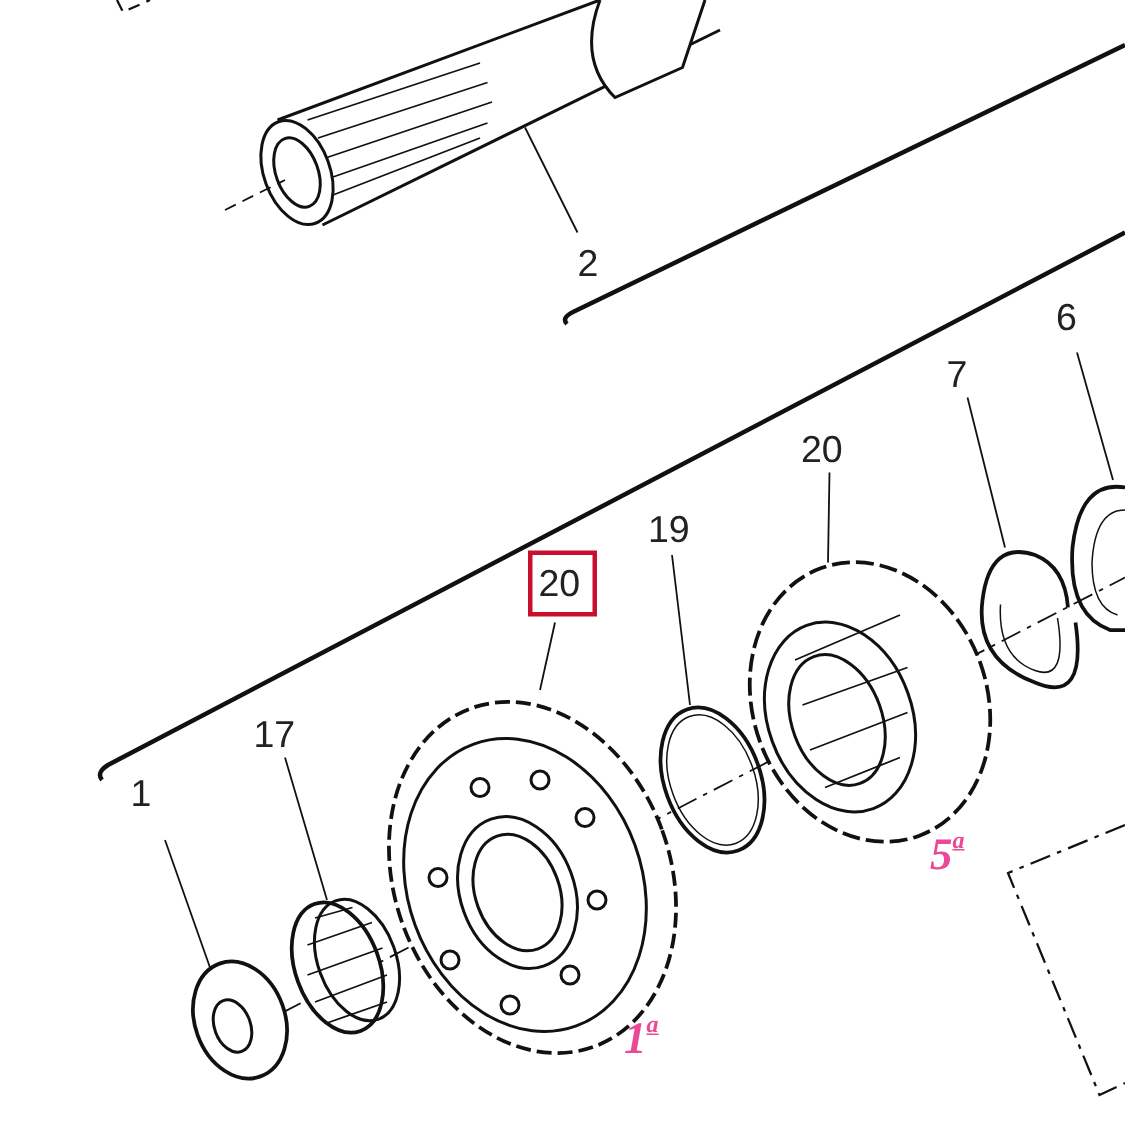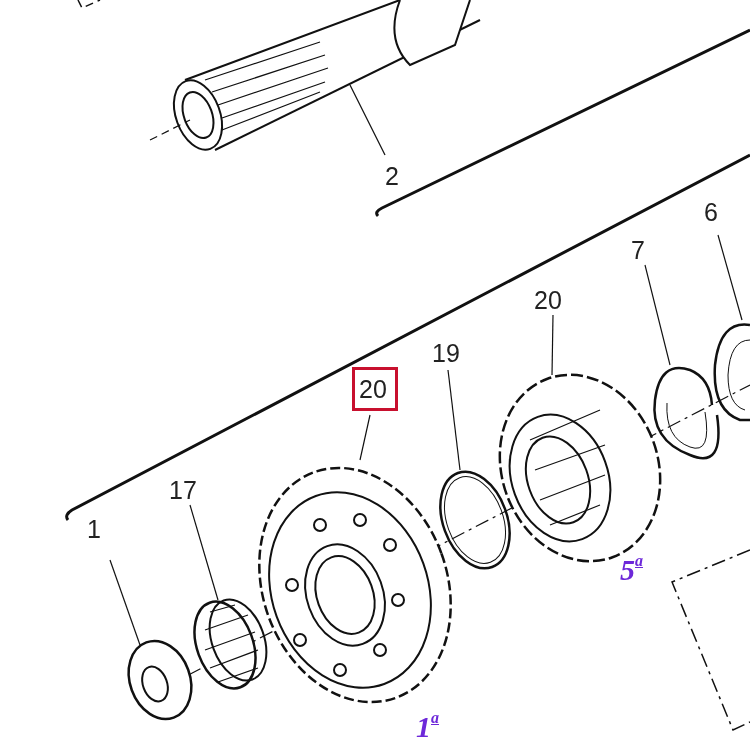--- a/index.html
+++ b/index.html
@@ -1,19 +1,19 @@
 <!DOCTYPE html>
 <html><head>
 <meta charset="utf-8">
 <style>
   html, body { margin:0; padding:0; background:#ffffff; }
   #canvas { position:relative; width:750px; height:750px; overflow:hidden; background:#fff; }
   svg { position:absolute; left:0; top:0; }
   .lbl { position:absolute; font-family:"Liberation Sans", sans-serif; font-size:25px; color:#222; line-height:1; }
-  .gear-lbl { position:absolute; font-family:"Liberation Serif", serif; font-style:italic; font-weight:bold; font-size:30px; color:#6d28d9; line-height:1; }
+  .gear-lbl { position:absolute; font-family:"Liberation Serif", serif; font-style:italic; font-weight:bold; font-size:30px; color:#ec4899; line-height:1; }
   .gear-lbl sup { font-size:16px; text-decoration:underline; vertical-align:14px; }
   .highlight { position:absolute; border:3px solid #c8102e; box-sizing:border-box; }
 </style>
 </head>
 <body>
 
 <div id="canvas">
   <svg width="750" height="750" viewBox="0 0 750 750">
     <g fill="none" stroke="#111" stroke-width="2">
 
@@ -98,15 +98,15 @@
   <span class="lbl" style="left:385px;top:164px;">2</span>
   <span class="lbl" style="left:704px;top:200px;">6</span>
   <span class="lbl" style="left:631px;top:238px;">7</span>
   <span class="lbl" style="left:87px;top:517px;">1</span>
   <span class="lbl" style="left:169px;top:478px;text-align:right;">17</span>
   <div class="highlight" style="left:352px;top:367px;width:46px;height:44px;"></div>
   <span class="lbl" style="left:359px;top:377px;">20</span>
   <span class="lbl" style="left:432px;top:341px;">19</span>
   <span class="lbl" style="left:534px;top:288px;">20</span>
 
-  <span class="gear-lbl" style="left:416px;top:710px;"><span>1</span><sup>a</sup></span>
+  <span class="gear-lbl" style="left:416px;top:676px;"><span>1</span><sup>a</sup></span>
   <span class="gear-lbl" style="left:620px;top:553px;"><span>5</span><sup>a</sup></span>
 </div>
 
 </body></html>

